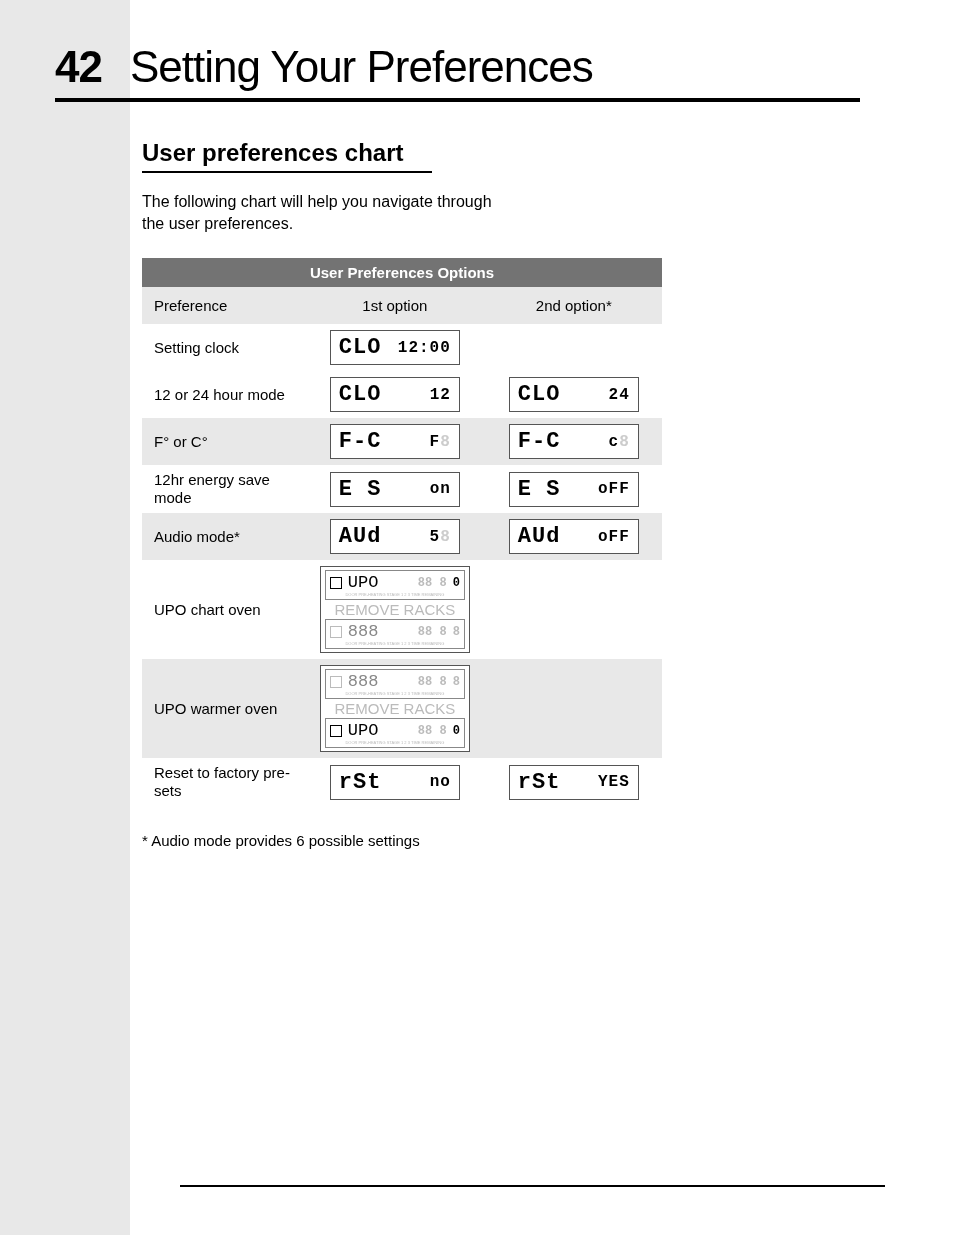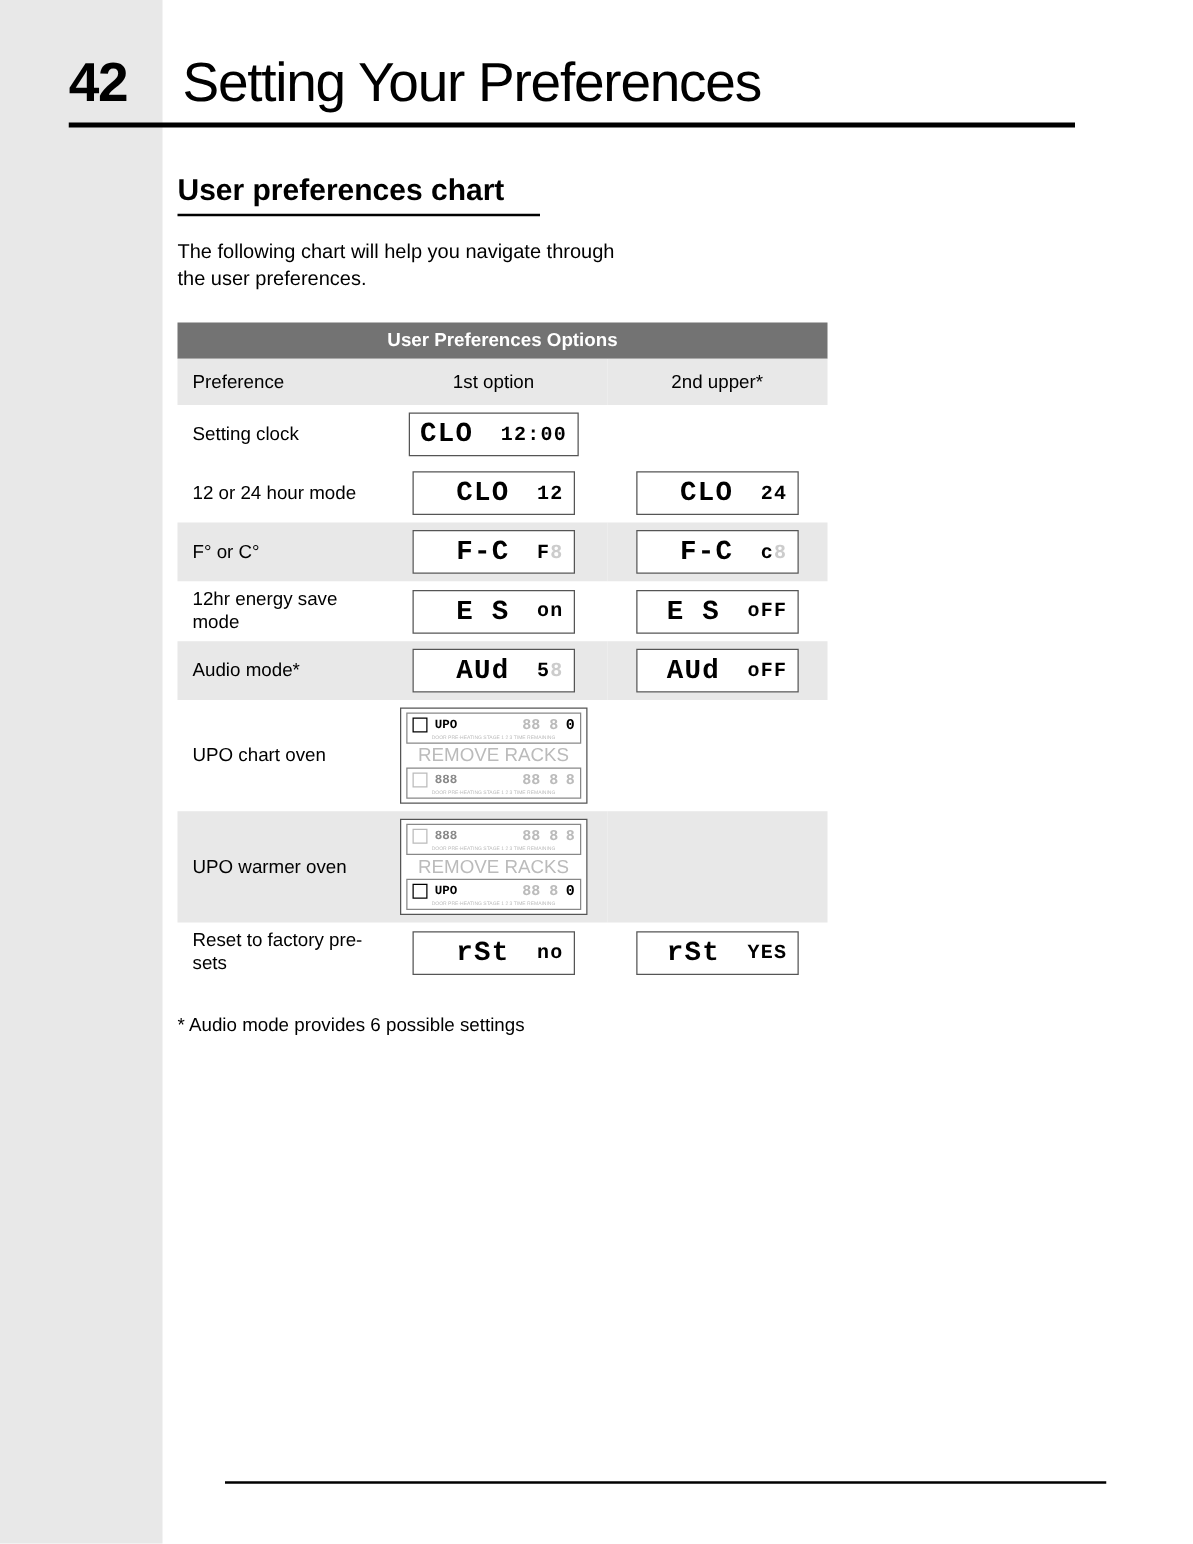--- a/index.html
+++ b/index.html
@@ -25,21 +25,21 @@
   .content {
     position: absolute;
     left: 130px;
     top: 0;
     width: 810px;
     box-sizing: border-box;
   }
   .header {
     display: flex;
     align-items: baseline;
-    gap: 44px;
+    gap: 28px;
     padding: 42px 0 6px 0;
     margin-left: -75px;
   }
   .page-number {
     font-size: 44px;
     font-weight: 700;
     letter-spacing: -1px;
   }
   .page-title {
     font-size: 44px;
@@ -110,22 +110,22 @@
     border: 1px solid #555;
     padding: 4px 8px;
     min-width: 130px;
     box-sizing: border-box;
     background: #fff;
     position: relative;
   }
   .lcd-line {
     display:flex;
     align-items:center;
-    justify-content:flex-end;
-    gap: 22px;
+    justify-content:space-between;
+    gap: 6px;
   }
   .lcd-big {
     font-family: "Courier New", monospace;
     font-size: 22px;
     font-weight: 700;
     letter-spacing: 1px;
   }
   .lcd-small {
     font-family: "Courier New", monospace;
     font-size: 16px;
@@ -133,22 +133,22 @@
     letter-spacing: 1px;
   }
   .lcd.double-stack { padding: 2px 4px; min-width: 150px; }
   .stack-row {
     border:1px solid #888;
     margin:1px 0;
     padding: 2px 4px;
   }
   .stack-row .label {
     font-family:"Courier New",monospace;
-    font-size:10px;
-    font-weight:700;
+    font-size:17px;
+    font-weight:400;
     color:#888;
   }
   .stack-row .label.active { color:#000; }
   .stack-row .val {
     font-family:"Courier New",monospace;
     font-size:12px;
     font-weight:700;
     color:#bbb;
   }
   .stack-row .val.active { color:#000; }
@@ -192,21 +192,21 @@
       <p class="intro">The following chart will help you navigate through the user preferences.</p>
 
       <table class="pref">
         <tbody>
             <tr>
           <th class="header-row" colspan="3">User Preferences Options</th>
         </tr>
         <tr class="col-headers">
           <td>Preference</td>
           <td>1st option</td>
-          <td>2nd upper*</td>
+          <td>2nd option*</td>
         </tr>
         </tbody>
           <tbody id="rows-body">
             <tr class="data ">
     <td>Setting clock</td>
     <td class="opt">
   <div class="lcd">
     <div class="lcd-line">
       <span class="lcd-big">CLO</span>
       <span class="lcd-small">

